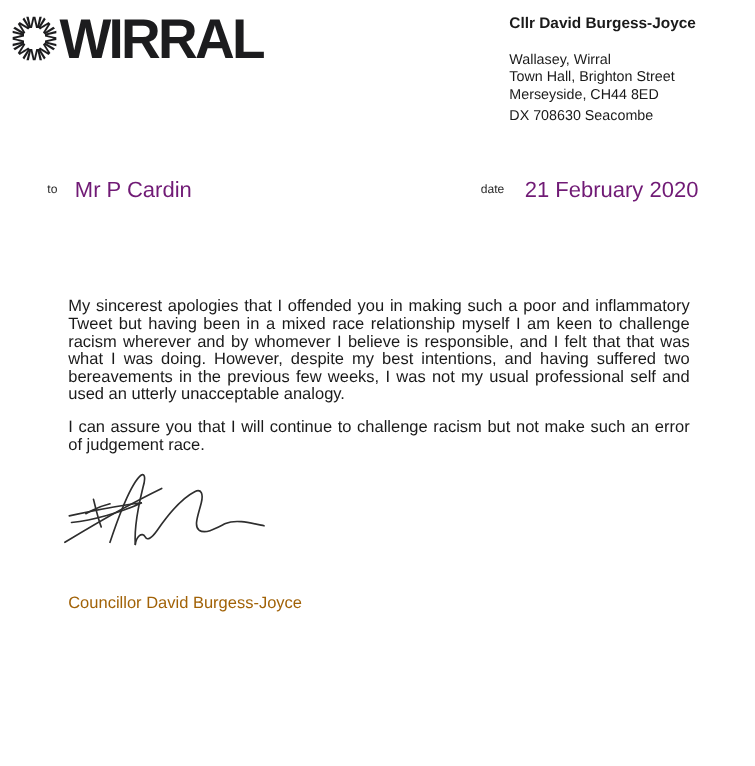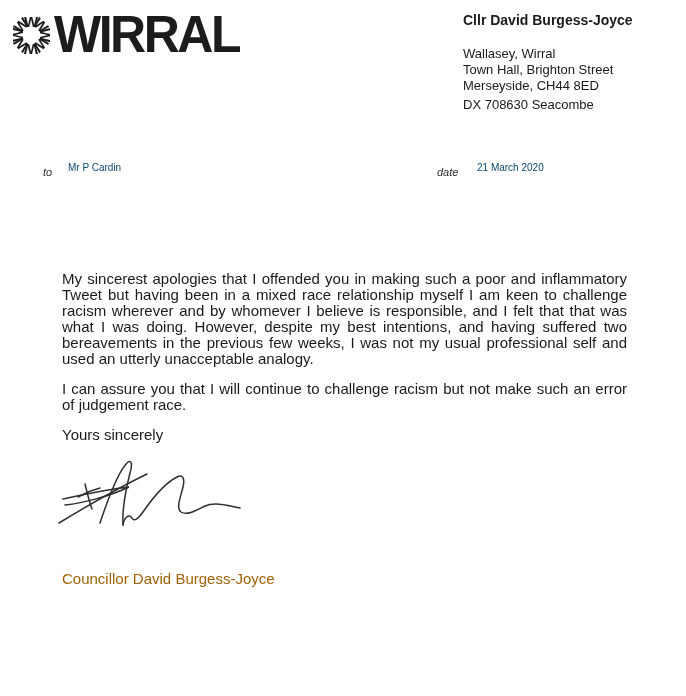--- a/index.html
+++ b/index.html
@@ -70,26 +70,25 @@
   .contact a {
     color: #0000ee;
     text-decoration: underline;
   }
 
   
   .meta-label {
     position: absolute;
     font-size: 11px;
     color: #2a2a2a;
-    font-style: italic;
   }
   .meta-value {
     position: absolute;
-    font-size: 10px;
-    color: #0c4a6e;
+    font-size: 20px;
+    color: #701a75;
   }
   .to-label   { top: 166px; left: 43px; }
   .to-value   { top: 162px; left: 68px; }
   .date-label { top: 166px; left: 437px; }
   .date-value { top: 162px; left: 477px; }
 
   
   .letter-body {
     position: absolute;
     top: 271px;
@@ -139,26 +138,25 @@
     <div class="contact-name">Cllr David Burgess-Joyce</div>
     <div class="addr-line">Wallasey, Wirral</div>
     <div class="addr-line">Town Hall, Brighton Street</div>
     <div class="addr-line">Merseyside, CH44 8ED</div>
     <div class="dx-line">DX 708630 Seacombe</div>
   </div>
 
   <span class="meta-label to-label">to</span>
   <span class="meta-value to-value">Mr P Cardin</span>
   <span class="meta-label date-label">date</span>
-  <span class="meta-value date-value">21 March 2020</span>
+  <span class="meta-value date-value">21 February 2020</span>
 
   <div class="letter-body">
     <p class="justified">My sincerest apologies that I offended you in making such a poor and inflammatory Tweet but having been in a mixed race relationship myself I am keen to challenge racism wherever and by whomever I believe is responsible, and I felt that that was what I was doing. However, despite my best intentions, and having suffered two bereavements in the previous few weeks, I was not my usual professional self and used an utterly unacceptable analogy.</p>
     <p class="justified">I can assure you that I will continue to challenge racism but not make such an error of judgement race.</p>
-    <p class="closing">Yours sincerely</p>
 
     <div class="signature-wrap" aria-label="signature-scribble">
       <svg width="200" height="110" viewBox="0 0 200 110" fill="none" xmlns="http://www.w3.org/2000/svg">
         <g stroke="#2e2e2e" stroke-width="1.5" stroke-linecap="round" fill="none">
 
           <path d="M5,66 C28,52 62,32 93,17"></path>
 
           <path d="M9,42 C32,37 56,32 75,30 C56,39 30,46 11,48"></path>
 
           <path d="M31,27 C33,35 35,44 38,52"></path>

